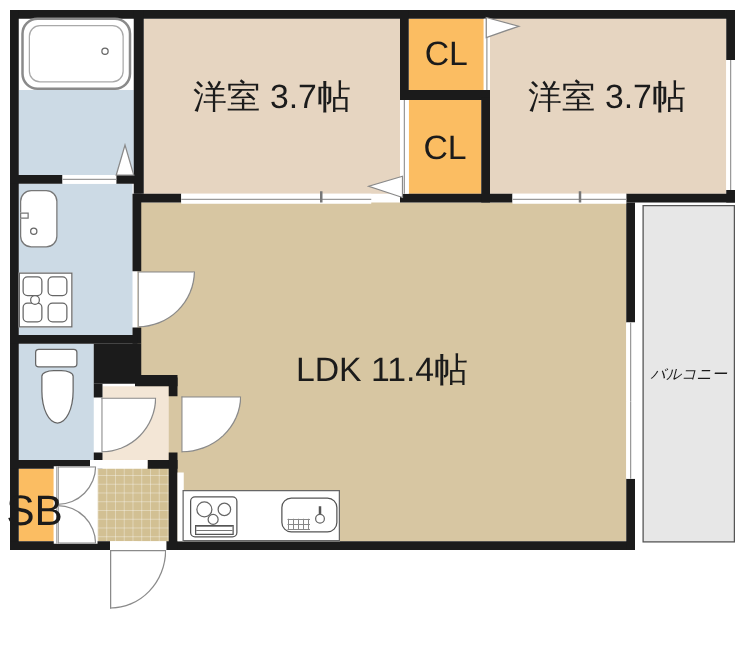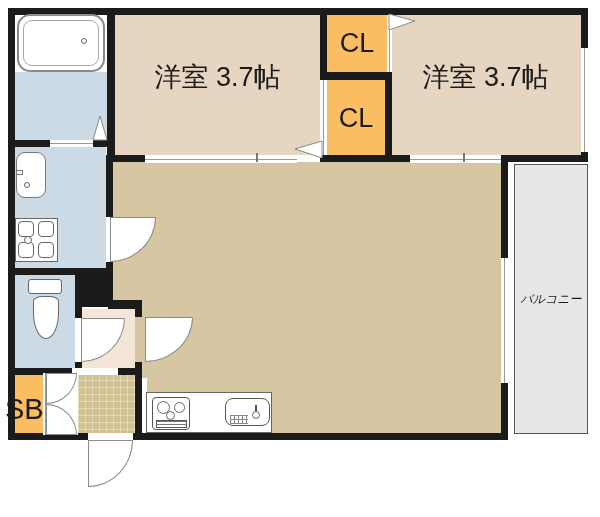--- a/index.html
+++ b/index.html
@@ -169,17 +169,18 @@
     </div>
     <div class="sink">
       <div class="drain"></div>
       <div class="stem"></div>
       <div class="circ" style="left:26px;top:12px;width:8px;height:8px;border-width:1px;"></div>
     </div>
   </div>
 
   <div class="label" style="left:115px;top:60px;width:205px;height:34px;font-size:27px;">洋室 3.7帖</div>
   <div class="label" style="left:390px;top:60px;width:191px;height:34px;font-size:27px;">洋室 3.7帖</div>
+  <div class="label" style="left:110px;top:279px;width:391px;height:34px;font-size:27px;">LDK 11.4帖</div>
   <div class="label" style="left:327px;top:28px;width:60px;height:30px;font-size:27px;">CL</div>
   <div class="label" style="left:327px;top:103px;width:58px;height:30px;font-size:27px;">CL</div>
-  <div class="label" style="left:5px;top:389px;width:52px;height:40px;font-size:29px;justify-content:flex-start;">SB</div>
+  <div class="label" style="left:5px;top:389px;width:52px;height:40px;font-size:34px;justify-content:flex-start;">SB</div>
 
 </div>
 
 </body></html>

